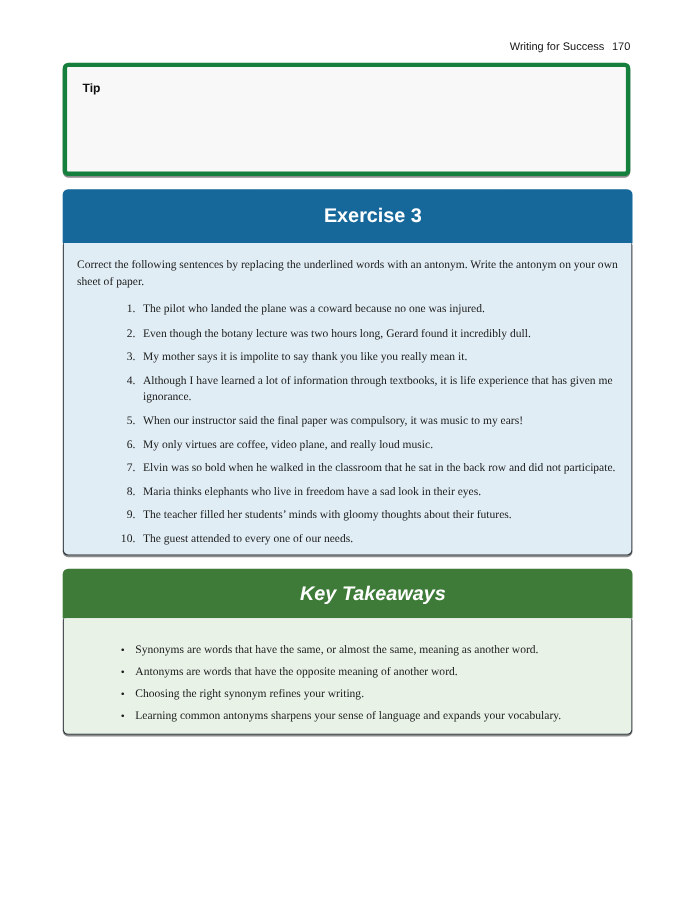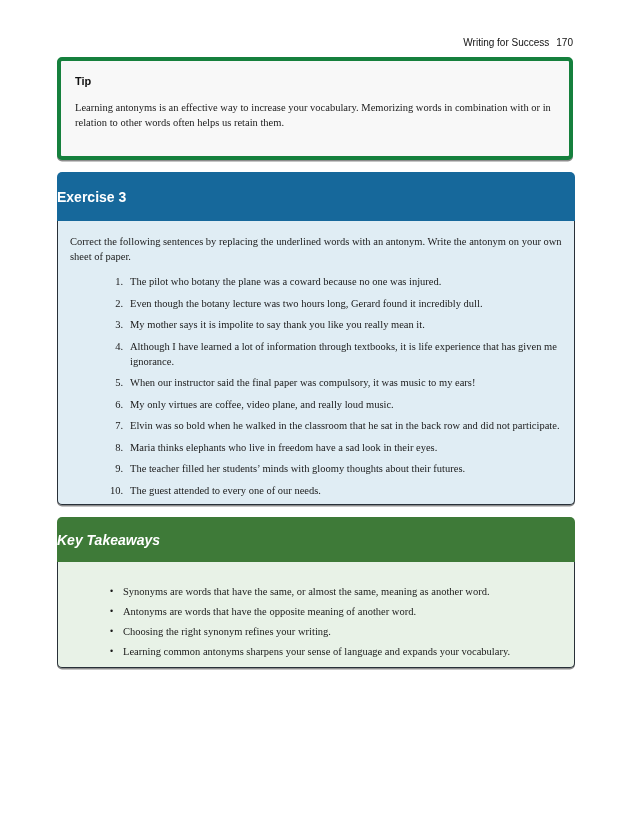--- a/index.html
+++ b/index.html
@@ -47,25 +47,26 @@
     font-size: 10.5px;
     line-height: 14.5px;
   }
   
   .panel { position: absolute; left: 57px; width: 518px; }
   .panel-header {
     box-sizing: border-box;
     border-radius: 5px 5px 0 0;
     display: flex;
     align-items: center;
-    justify-content: flex-start;
+    justify-content: center;
     color: #ffffff;
     font-family: "Liberation Sans", sans-serif;
     font-weight: bold;
-    font-size: 14px;
+    font-size: 18px;
+    padding-left: 46px;
   }
   .panel-body {
     box-sizing: border-box;
     border: 1px solid #283038;
     border-top: none;
     border-radius: 0 0 5px 5px;
     box-shadow: 0 1.5px 0 rgba(0,0,0,0.45);
   }
   
   .exercise { top: 172px; }
@@ -116,33 +117,32 @@
 
 <div class="page">
 
   <div class="running-head">
     <span>Writing for Success</span>
     <span>170</span>
   </div>
 
   <div class="tip-box">
     <div class="tip-heading">Tip</div>
-    <div class="tip-body">Learning antonyms is an effective way to increase your vocabulary. Memorizing words in combination with or in relation to other words often helps us retain them.</div>
   </div>
 
   <div class="panel exercise">
     <div class="panel-header">
       <span>Exercise 3</span>
     </div>
     <div class="panel-body">
       <p class="exercise-intro">Correct the following sentences by replacing the underlined words with an antonym. Write the antonym on your own sheet of paper.</p>
       <ol class="exercise-list">
         <li>
           <span class="num">1.</span>
-          <span class="txt">The pilot who botany the plane was a coward because no one was injured.</span>
+          <span class="txt">The pilot who landed the plane was a coward because no one was injured.</span>
         </li>
         <li>
           <span class="num">2.</span>
           <span class="txt">Even though the botany lecture was two hours long, Gerard found it incredibly dull.</span>
         </li>
         <li>
           <span class="num">3.</span>
           <span class="txt">My mother says it is impolite to say thank you like you really mean it.</span>
         </li>
         <li>

